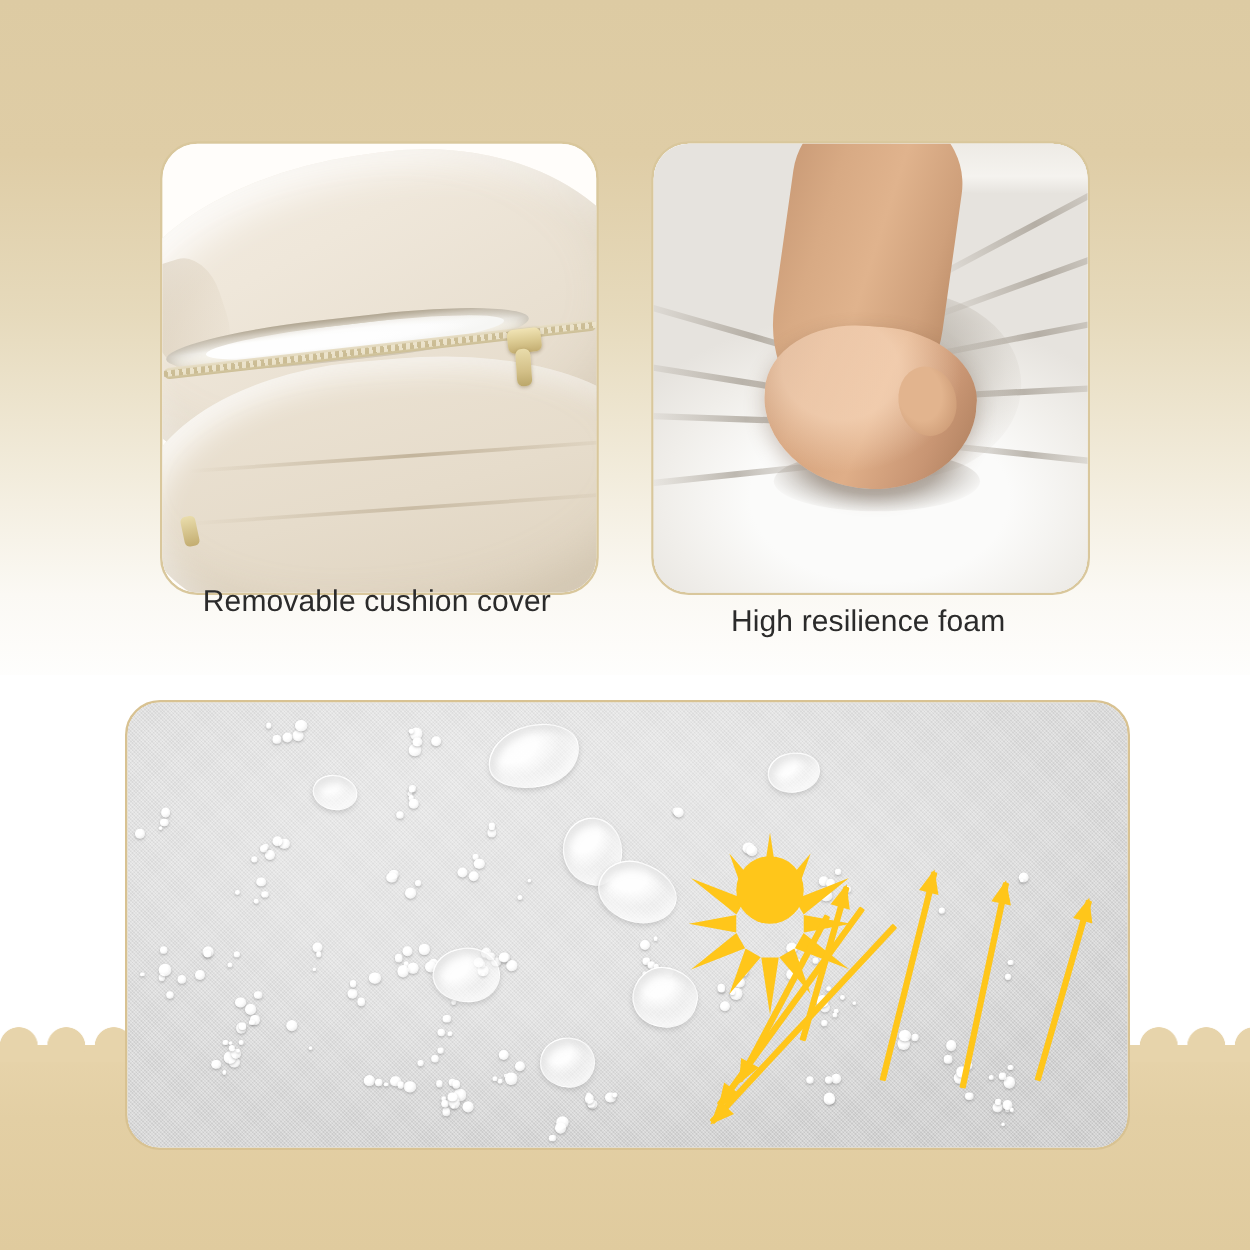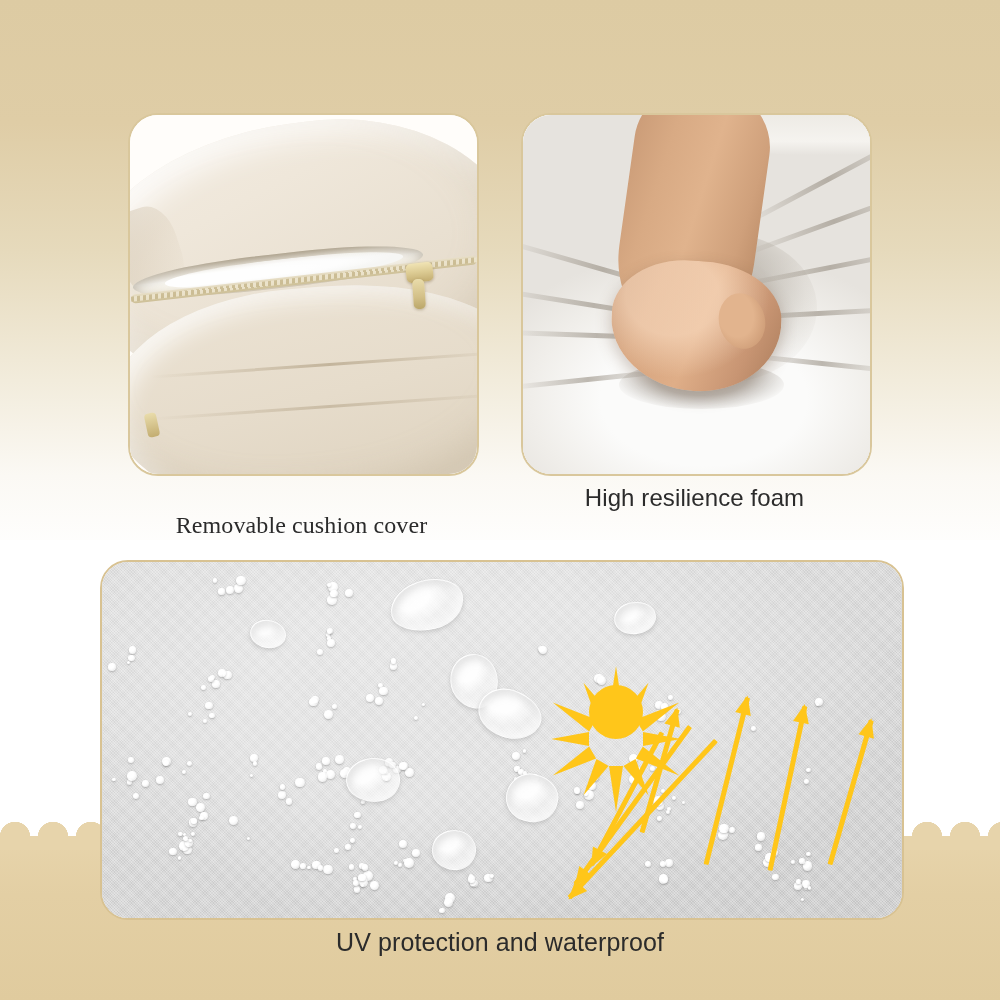--- a/index.html
+++ b/index.html
@@ -51,21 +51,21 @@
     overflow:hidden;background:#fff;
   }
   #panel-cover{left:128px;top:113px;width:347px;height:359px;}
   #panel-foam {left:521px;top:113px;width:347px;height:359px;}
   #panel-uv   {left:100px;top:560px;width:800px;height:356px;border-radius:28px;border:2px solid #d8c292;}
 
   .caption{
     position:absolute;text-align:center;font-size:24px;color:#2b2b2b;
     font-weight:400;letter-spacing:0.1px;
   }
-  #cap-cover{left:128px;top:512px;width:347px;font-family:Liberation Serif, serif;}
+  #cap-cover{left:128px;top:468px;width:347px;}
   #cap-foam {left:521px;top:484px;width:347px;}
   #cap-uv   {left:100px;top:928px;width:800px;font-size:25px;}
 
   
   .p1{position:absolute;inset:0;background:#fffdfa;}
   .p1 .cushion-main{
     position:absolute;left:-40px;top:8px;width:430px;height:270px;
     background:linear-gradient(160deg,#f3ece1 0%,#efe7da 30%,#e9e0d1 60%,#e2d7c6 100%);
     border-radius:50% 46% 42% 50%/46% 54% 44% 50%;
     transform:rotate(-8deg);
@@ -549,15 +549,14 @@
           <div class="arrow" style="left: 560px; top: 168px; width: 150px; transform: rotate(118deg);"></div>
           <div class="arrow" style="left: 588px; top: 162px; width: 195px; transform: rotate(126deg);"></div>
           <div class="arrow" style="left: 614px; top: 176px; width: 215px; transform: rotate(133deg);"></div>
           <div class="arrow" style="left: 540px; top: 268px; width: 128px; transform: rotate(-74deg);"></div>
           <div class="arrow" style="left: 604px; top: 300px; width: 172px; transform: rotate(-76deg);"></div>
           <div class="arrow" style="left: 668px; top: 306px; width: 168px; transform: rotate(-78deg);"></div>
           <div class="arrow" style="left: 728px; top: 300px; width: 150px; transform: rotate(-74deg);"></div>
         </div>
     </div>
   </div>
-  <div class="caption" id="cap-uv">UV protection and waterproof</div>
 
 </div>
 
 </body></html>

